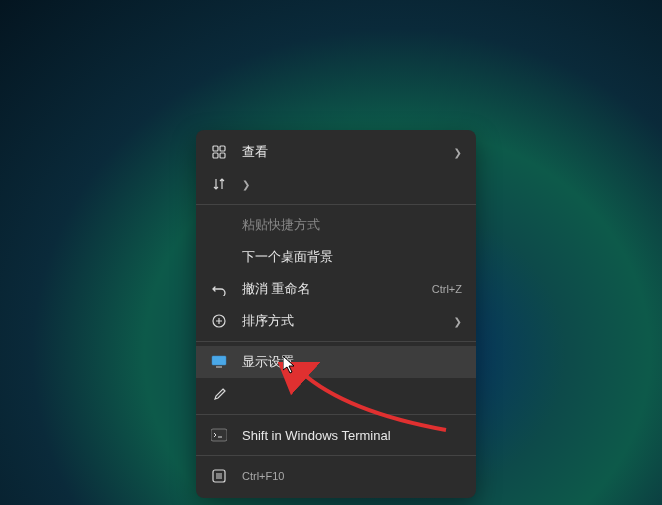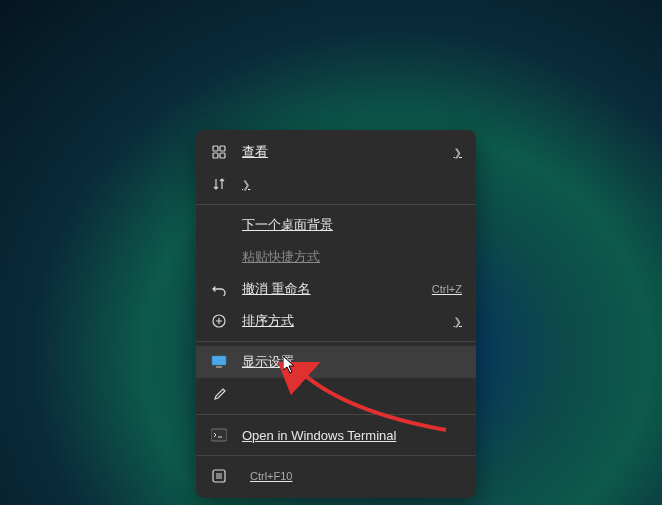--- a/index.html
+++ b/index.html
@@ -45,21 +45,20 @@
       color: #e8e8e8;
       font-size: 13px;
     }
     .menu-item {
       display: flex;
       align-items: center;
       height: 32px;
       padding: 0 14px;
       cursor: default;
       position: relative;
-      text-decoration: underline;
     }
     .menu-item.highlighted {
       background: #3d3d3d;
     }
     .menu-item.disabled {
       color: #888;
     }
     .menu-icon {
       width: 18px;
       height: 18px;
@@ -69,21 +68,20 @@
       margin-right: 14px;
       flex-shrink: 0;
       color: #d8d8d8;
     }
     .menu-label {
       flex: 1;
     }
     .menu-shortcut {
       color: #aaa;
       font-size: 11px;
-      margin-left: 8px;
     }
     .menu-arrow {
       color: #aaa;
       font-size: 10px;
     }
     .divider {
       height: 1px;
       background: #444;
       margin: 4px 0;
     }
@@ -130,31 +128,31 @@
     <span class="menu-icon">
       <svg width="14" height="14" viewBox="0 0 14 14" stroke="currentColor" stroke-width="1.2" fill="none">
           <path d="M4 2 L4 12 M2 10 L4 12 L6 10 M10 12 L10 2 M8 4 L10 2 L12 4"></path>
         </svg>
     </span>
     <span class="menu-arrow">❯</span>
   </div>
 
   <div class="divider"></div>
 
-  <div class="menu-item">
-    <span class="menu-icon"></span>
-    <span class="menu-label">下一个桌面背景</span>
-  </div>
-
   <div class="menu-item disabled">
     <span class="menu-icon"></span>
     <span class="menu-label">粘贴快捷方式</span>
   </div>
 
   <div class="menu-item">
+    <span class="menu-icon"></span>
+    <span class="menu-label">下一个桌面背景</span>
+  </div>
+
+  <div class="menu-item">
     <span class="menu-icon">
       <svg width="14" height="14" viewBox="0 0 14 14" stroke="currentColor" stroke-width="1.3" fill="none">
           <path d="M3 5 L1 7 L3 9 M1 7 L9 7 A4 4 0 0 1 9 15" stroke-linecap="round"></path>
         </svg>
     </span>
     <span class="menu-label">撤消 重命名</span>
     <span class="menu-shortcut">Ctrl+Z</span>
   </div>
 
   <div class="menu-item">
@@ -190,21 +188,21 @@
 
   <div class="divider"></div>
 
   <div class="menu-item">
     <span class="menu-icon">
       <svg width="16" height="14" viewBox="0 0 16 14">
           <rect x="0" y="1" width="16" height="12" rx="2" fill="#333" stroke="#888" stroke-width="0.8"></rect>
           <path d="M3 5 L5 7 L3 9 M7 9 L11 9" stroke="#ddd" stroke-width="1" fill="none"></path>
         </svg>
     </span>
-    <span class="menu-label">Open in Windows Terminal</span>
+    <span class="menu-label">Shift in Windows Terminal</span>
   </div>
 
   <div class="divider"></div>
 
   <div class="menu-item">
     <span class="menu-icon">
       <svg width="14" height="14" viewBox="0 0 14 14" stroke="currentColor" stroke-width="1.2" fill="none">
           <rect x="1" y="1" width="12" height="12" rx="2"></rect>
           <path d="M4 5 L10 5 M4 7 L10 7 M4 9 L10 9"></path>
         </svg>

